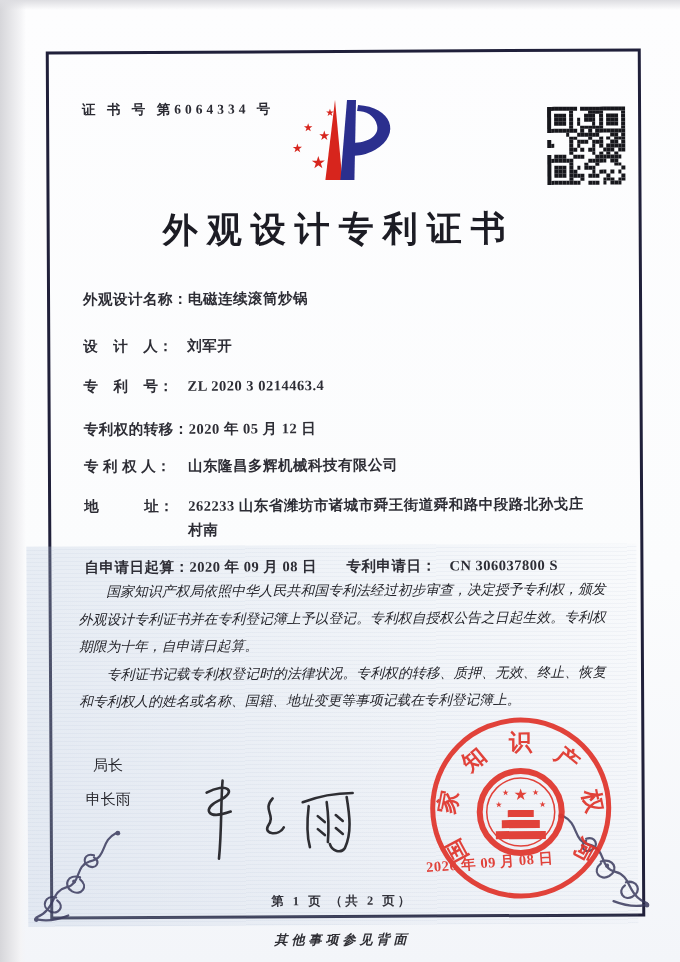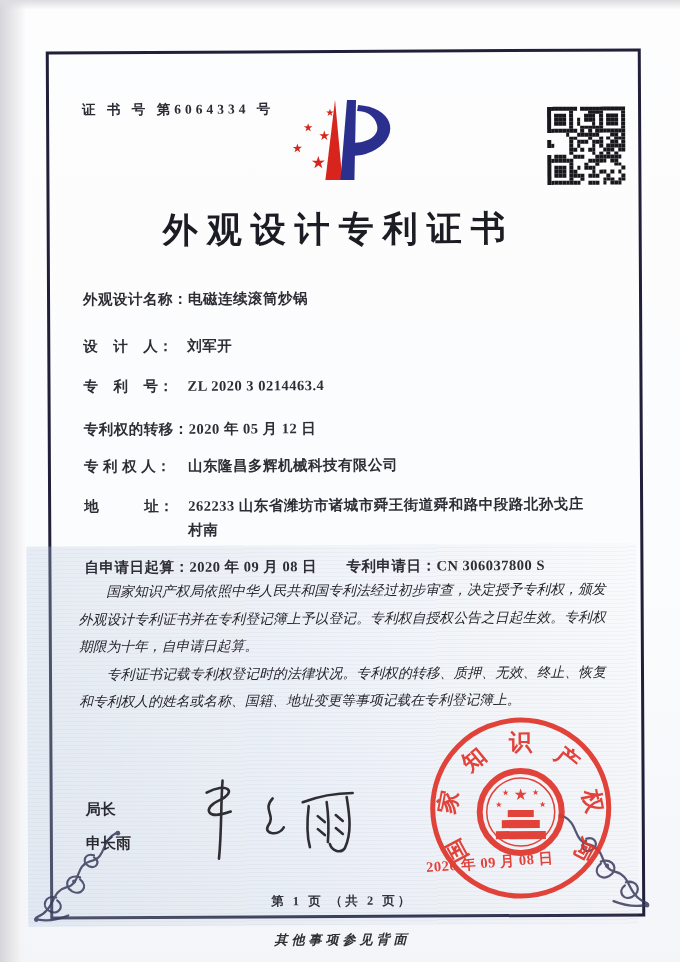--- a/index.html
+++ b/index.html
@@ -43,22 +43,22 @@
   .frow.dual { display:flex; }
   .dual .pair1 { flex:0 0 262px; display:flex; }
   .dual .pair2 { display:flex; }
   .dual .flabel2 { white-space:nowrap; }
 
   .paras { position:absolute; left:78px; top:577px; width:527px; z-index:2;
     font-size:13.8px; font-style:italic; line-height:27.5px; color:#26262c;
     text-align:justify; }
   .paras p { text-indent:2em; }
 
-  .signer { position:absolute; left:84px; top:791px; z-index:2; font-size:15px;
-    font-weight:700; color:#2a2a30; line-height:34px; }
+  .signer { position:absolute; left:84px; top:747px; z-index:2; font-size:15px;
+    font-weight:400; color:#2a2a30; line-height:34px;text-align:center; }
   .signature { position:absolute; left:183px; top:772px; width:185px; height:92px; z-index:2; }
 
   .seal { position:absolute; left:423px; top:713px; width:192px; height:192px; z-index:3; opacity:0.93; }
   .seal svg { position:absolute; inset:0; }
   .seal-date { position:absolute; left:1px; top:140px; width:160px; text-align:left;
     font-size:14.5px; font-weight:700; letter-spacing:0.5px; transform:rotate(-4deg); }
 
   .ornament { position:absolute; z-index:2; opacity:0.85; }
   .orn-bl { left:26px; top:828px; width:96px; height:100px; }
   .orn-br { left:553px; top:806px; width:100px; height:118px; transform:scaleX(-1); }
@@ -562,21 +562,21 @@
         <span class="flabel">地　　　址：</span>
         <span class="fvalue" style="max-width:408px">262233 山东省潍坊市诸城市舜王街道舜和路中段路北孙戈庄村南</span>
       </div>
       <div class="frow dual">
         <span class="pair1">
           <span class="flabel2">自申请日起算：</span>
           <span>2020 年 09 月 08 日</span>
         </span>
         <span class="pair2">
           <span class="flabel2">专利申请日：</span>
-          <span style="margin-left:0">CN 306037800 S</span>
+          <span style="margin-left:13px">CN 306037800 S</span>
         </span>
       </div>
     </div>
 
     <div class="paras">
       <p>国家知识产权局依照中华人民共和国专利法经过初步审查，决定授予专利权，颁发外观设计专利证书并在专利登记簿上予以登记。专利权自授权公告之日起生效。专利权期限为十年，自申请日起算。</p>
       <p>专利证书记载专利权登记时的法律状况。专利权的转移、质押、无效、终止、恢复和专利权人的姓名或名称、国籍、地址变更等事项记载在专利登记簿上。</p>
     </div>
 
     <div class="signer">

